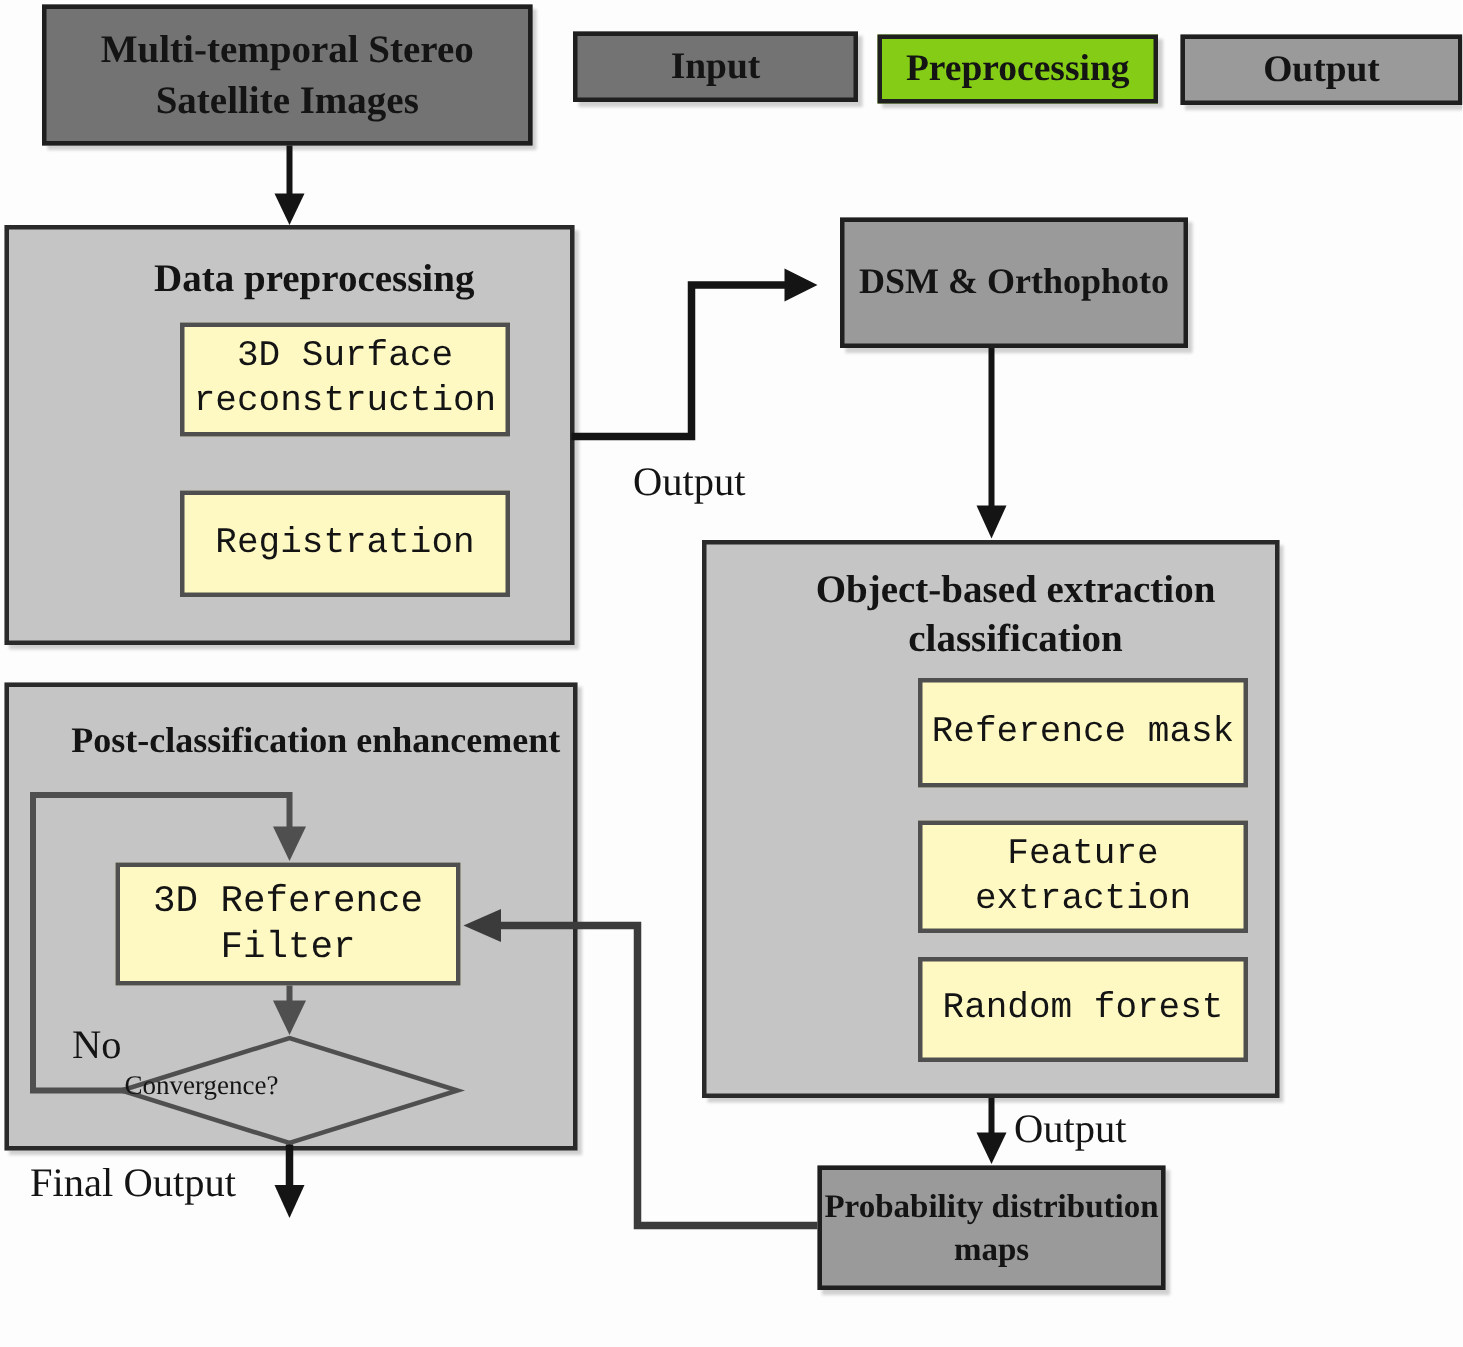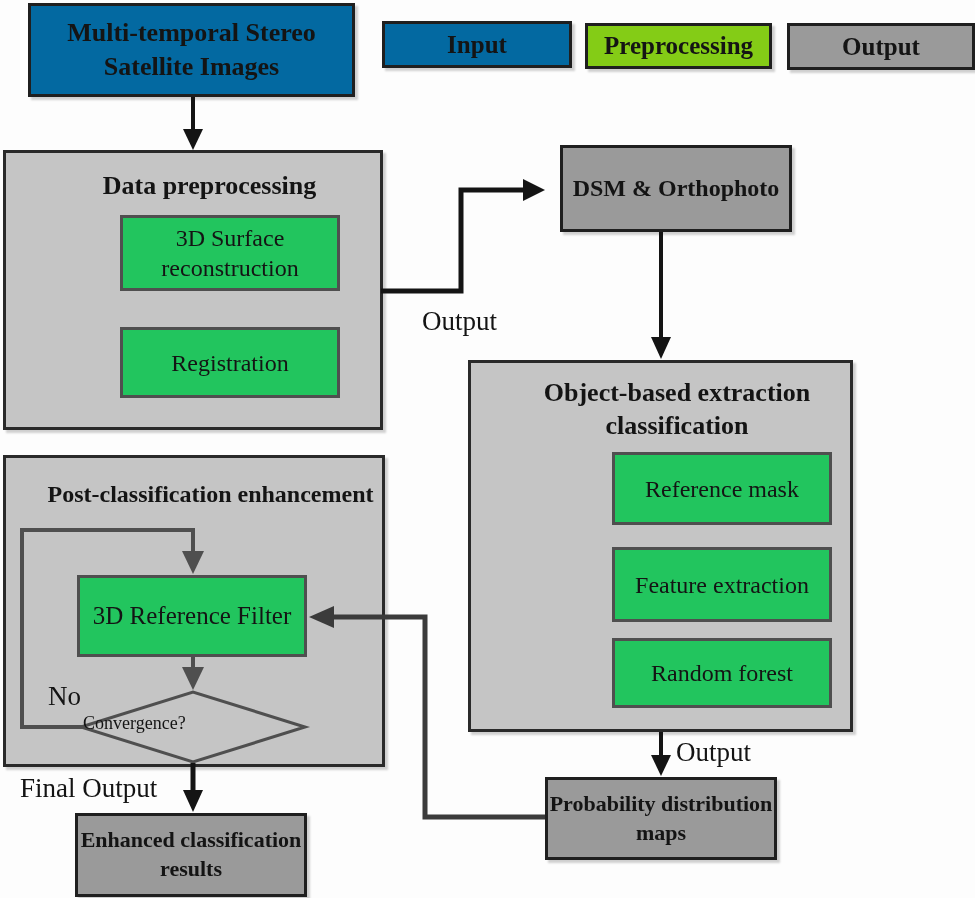--- a/index.html
+++ b/index.html
@@ -27,27 +27,27 @@
     box-shadow:3px 3px 2px rgba(0,0,0,0.18);
     position:absolute;box-sizing:border-box;
   }
   .container .ctitle{
     font-weight:bold;
     text-align:center;
     padding-left:33px;
   }
   .inner{
     position:absolute;box-sizing:border-box;
-    background:#22c55e;
+    background:#fef9c3;
     border:3px solid #4f4f4f;
     display:flex;align-items:center;justify-content:center;
     text-align:center;
-    font-size:24px;line-height:1.25;
+    font-size:24px;line-height:1.25;font-family:Liberation Mono, monospace;
   }
-  .light{background:#0369a1;}
+  .light{background:#737373;}
   .medium{background:#84cc16;}
   .dark{background:#9a9a9a;}
   .bold{font-weight:bold;}
   .legend{font-size:25px;font-weight:bold;}
   .edge-label{
     position:absolute;font-size:27px;white-space:nowrap;
   }
   .overlay{
     position:absolute;left:0;top:0;z-index:5;
     pointer-events:none;
@@ -90,21 +90,20 @@
   <div class="container" style="left:3px;top:455px;width:382px;height:312px;">
     <div class="ctitle" style="margin-top:23px;font-size:24px;white-space:nowrap;">Post-classification enhancement</div>
     <div class="inner" style="left:71px;top:117px;width:230px;height:82px;font-size:25px;">3D Reference Filter</div>
   </div>
 
   <div class="diamond-label">Convergence?</div>
   <div class="no-label">No</div>
 
   <div class="box bordered dark bold" style="left:545px;top:777px;width:232px;height:83px;font-size:22px;line-height:1.3;">Probability distribution maps</div>
 
-  <div class="box bordered dark bold" style="left:75px;top:813px;width:232px;height:84px;font-size:22px;line-height:1.3;">Enhanced classification results</div>
 
   <div class="edge-label" style="left:422px;top:306px;">Output</div>
   <div class="edge-label" style="left:676px;top:737px;">Output</div>
   <div class="edge-label" style="left:20px;top:773px;">Final Output</div>
 
   <svg class="overlay" width="975" height="898" viewBox="0 0 975 898">
 
     <line x1="193" y1="97" x2="193" y2="131" stroke="#141414" stroke-width="4"></line>
     <polygon points="183,129 203,129 193,150" fill="#141414"></polygon>
 

